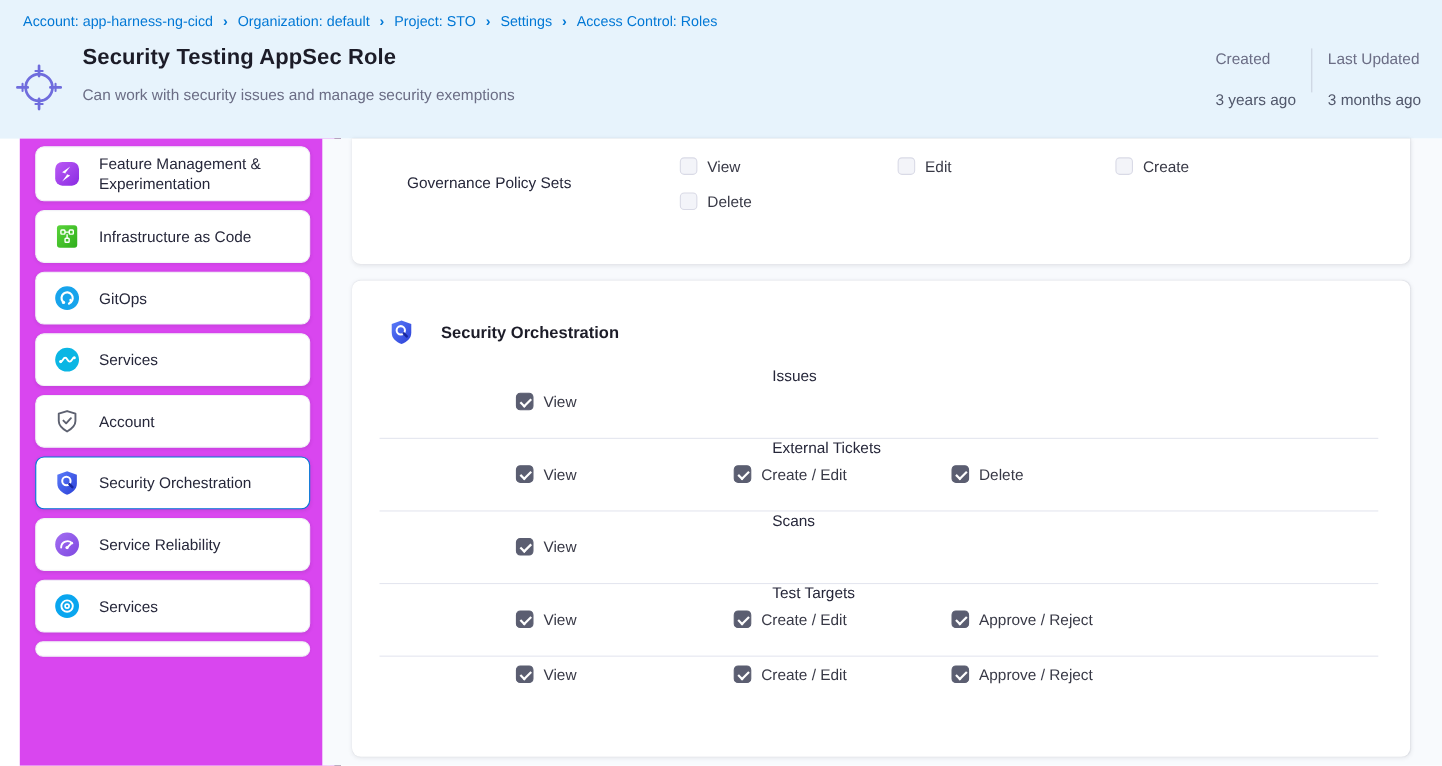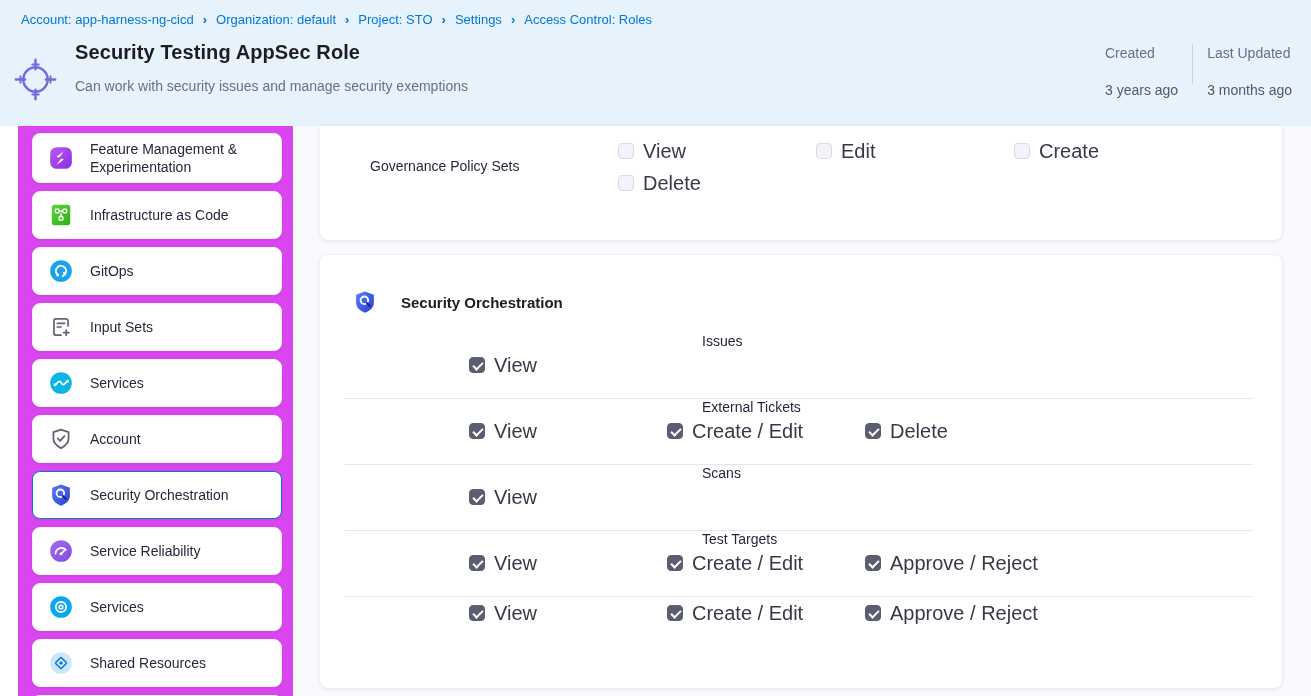--- a/index.html
+++ b/index.html
@@ -51,21 +51,21 @@
   .gov-inner { display:flex; }
   .gov-label { width:298px; padding:32px 0 0 50px; font-size:14px; color:#26273a; }
   .perm-opts { display:flex; flex-wrap:wrap; width:664px; padding-top:9px; }
   .perm-opt { width:198px; height:32px; display:flex; align-items:center; gap:9px; }
   .cb { width:16px; height:16px; border-radius:4px; background:#f3f4f9;
     border:1px solid #d9dae6; position:relative; cursor:pointer; flex:0 0 16px; }
   .cb.checked { background:#5b5e71; border-color:#5b5e71; }
   .cb.checked::after { content:""; position:absolute; left:3px; top:4px;
     width:8px; height:4px; border-left:2px solid #fff; border-bottom:2px solid #fff;
     transform:rotate(-45deg); }
-  .cb-label { font-size:20px; color:#383946; }
+  .cb-label { font-size:14px; color:#383946; }
 
   .so-header { display:flex; align-items:center; gap:23px; padding:34px 0 0 32px; }
   .so-header svg { width:26px; height:28px; }
   .so-title { font-size:15px; font-weight:700; color:#1c1c28; }
   .so-rows { margin-top:18px; }
   .so-row { height:65px; display:flex; align-items:center;flex-direction:column; }
   .so-row-line { height:0; border-top:1px solid #e4e6ef; margin:0 29px 0 25px; }
   .so-row-label { width:298px; padding-left:50px; font-size:14px; color:#26273a; }
   .so-row-opts { display:flex; width:664px; }
 </style>
@@ -153,30 +153,20 @@
               <path d="M8.3 14.8a4.7 4.7 0 1 1 6.9.6"></path>
               <path d="M13.6 16.7l1.6-1.3-.4-1.9"></path>
             </g>
             <circle cx="9" cy="15.6" r="1.4" fill="#fff"></circle>
           </svg>
         </span>
         <span class="side-label">GitOps</span>
       </div>
       <div class="side-card">
         <span class="side-icon">
-          <svg viewBox="0 0 24 24" fill="none" stroke="#60647a" stroke-width="1.6" stroke-linecap="round" stroke-linejoin="round">
-            <path d="M18.5 11V6.3a1.8 1.8 0 0 0-1.8-1.8H7.3a1.8 1.8 0 0 0-1.8 1.8v11.4a1.8 1.8 0 0 0 1.8 1.8h4.7"></path>
-            <path d="M8.6 8.6h6.8M8.6 12h3.4"></path>
-            <path d="M16.8 14.8v4.8M14.4 17.2h4.8"></path>
-          </svg>
-        </span>
-        <span class="side-label">Input Sets</span>
-      </div>
-      <div class="side-card">
-        <span class="side-icon">
           <svg viewBox="0 0 24 24">
             <circle cx="12" cy="12" r="10" fill="#0bb6e4"></circle>
             <path d="M6.6 13.6c1.9 0 1.9-3.2 3.8-3.2s1.9 3.2 3.8 3.2 1.9-3.2 3.8-3.2" stroke="#fff" stroke-width="1.6" fill="none" stroke-linecap="round"></path>
             <circle cx="6.6" cy="13.6" r="1.3" fill="#fff"></circle>
             <circle cx="18" cy="10.4" r="1.3" fill="#fff"></circle>
           </svg>
         </span>
         <span class="side-label">Services</span>
       </div>
       <div class="side-card">
@@ -225,30 +215,20 @@
       </div>
       <div class="side-card">
         <span class="side-icon">
           <svg viewBox="0 0 24 24">
             <circle cx="12" cy="12" r="10" fill="#0aa6ef"></circle>
             <circle cx="12" cy="12" r="4.8" fill="none" stroke="#fff" stroke-width="1.6"></circle>
             <circle cx="12" cy="12" r="1.7" fill="none" stroke="#fff" stroke-width="1.4"></circle>
           </svg>
         </span>
         <span class="side-label">Services</span>
-      </div>
-      <div class="side-card">
-        <span class="side-icon">
-          <svg viewBox="0 0 24 24">
-            <circle cx="12" cy="12" r="10" fill="#cde6f9"></circle>
-            <rect x="8.2" y="8.2" width="7.6" height="7.6" rx="1" transform="rotate(45 12 12)" fill="none" stroke="#0278d5" stroke-width="1.4"></rect>
-            <rect x="10.7" y="10.7" width="2.6" height="2.6" transform="rotate(45 12 12)" fill="#0278d5"></rect>
-          </svg>
-        </span>
-        <span class="side-label">Shared Resources</span>
       </div>
       <div class="side-card partial"></div>
     </div>
   <div class="side-scrollthumb"></div>
 </div>
 
 <div class="main">
   <div class="card governance">
     <div class="gov-inner">
       <div class="gov-label">Governance Policy Sets</div>

